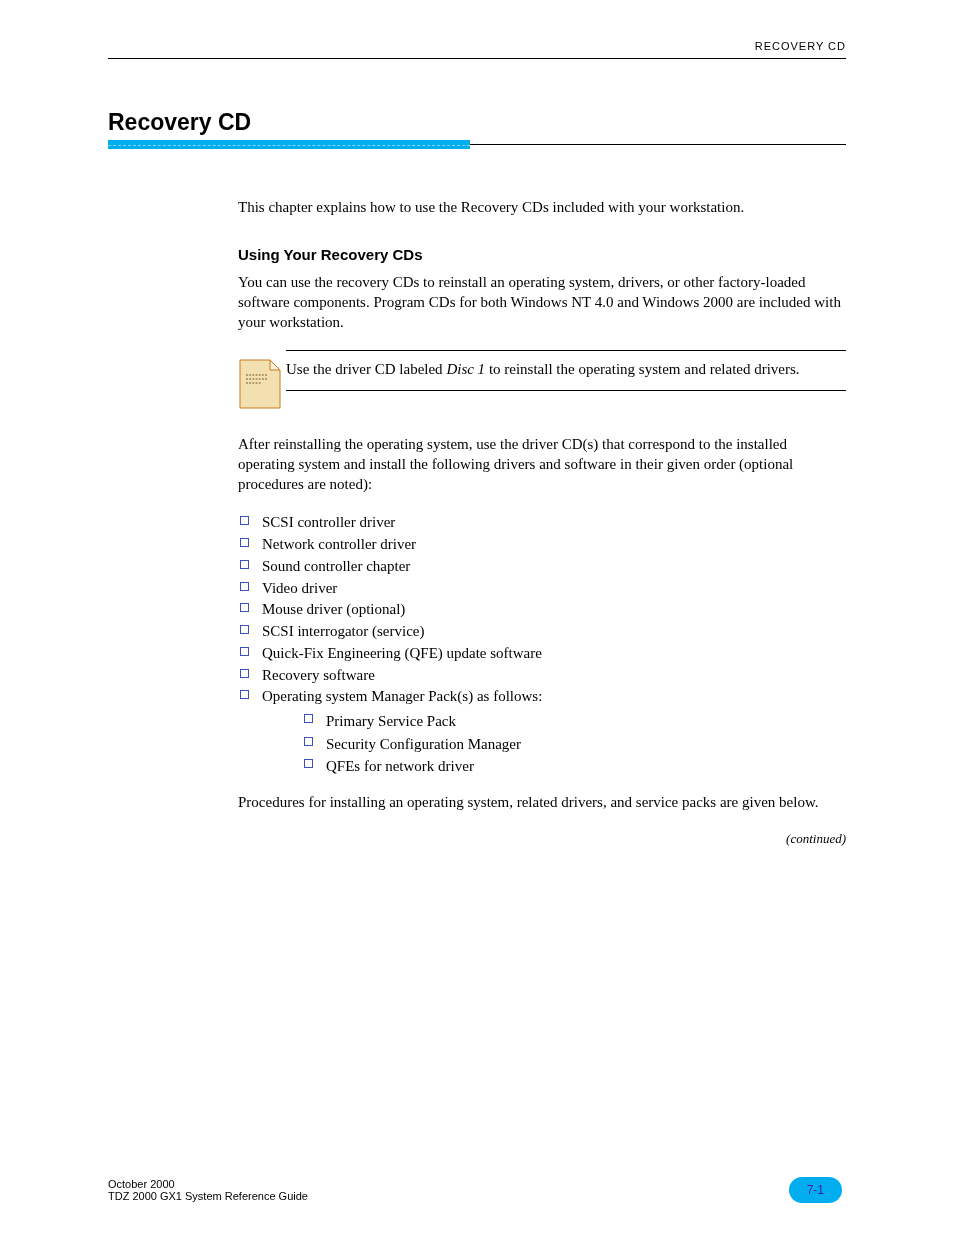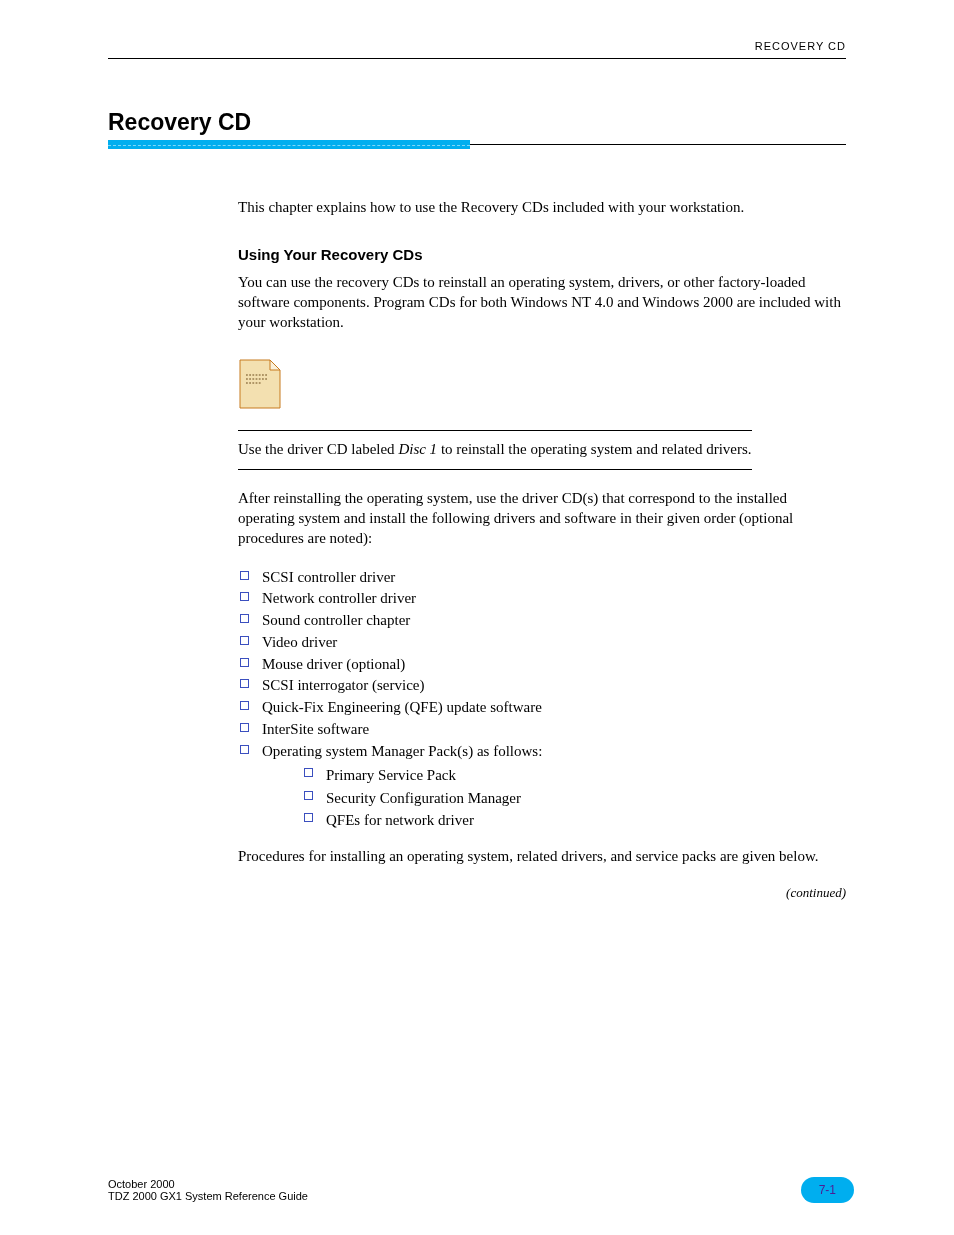--- a/index.html
+++ b/index.html
@@ -63,23 +63,22 @@
   .subhead {
     font-family: Arial, Helvetica, sans-serif;
     font-weight: bold;
     font-size: 15px;
     margin-top: 28px;
     margin-bottom: 6px;
   }
   .note-block {
     display: flex;
     align-items: flex-start;
-    gap: 14px;
+    gap: 4px;
     margin-bottom: 18px;
-    flex-direction: column;
   }
   .note-icon {
     flex: 0 0 auto;
     margin-top: 8px;
   }
   .note-content {
     flex: 1;
   }
   .note-content .note-rule { border-top: 1px solid #000; }
   .note-content .note-text {
@@ -119,21 +118,21 @@
   }
   .continued {
     text-align: right;
     font-style: italic;
     font-size: 13px;
     margin-top: 6px;
   }
   .footer {
     position: absolute;
     left: 108px;
-    right: 100px;
+    right: 112px;
     bottom: 32px;
     display: flex;
     justify-content: space-between;
     align-items: center;
     font-family: Arial, Helvetica, sans-serif;
     font-size: 11px;
   }
   .footer-left { text-align: left; }
   .footer-pill {
     background: #00AEEF;
@@ -185,21 +184,21 @@
     <p>After reinstalling the operating system, use the driver CD(s) that correspond to the installed operating system and install the following drivers and software in their given order (optional procedures are noted):</p>
 
     <ul class="bullet-list">
       <li><span class="bullet-marker"></span><span>SCSI controller driver</span></li>
       <li><span class="bullet-marker"></span><span>Network controller driver</span></li>
       <li><span class="bullet-marker"></span><span>Sound controller chapter</span></li>
       <li><span class="bullet-marker"></span><span>Video driver</span></li>
       <li><span class="bullet-marker"></span><span>Mouse driver (optional)</span></li>
       <li><span class="bullet-marker"></span><span>SCSI interrogator (service)</span></li>
       <li><span class="bullet-marker"></span><span>Quick-Fix Engineering (QFE) update software</span></li>
-      <li><span class="bullet-marker"></span><span>InterSite software</span></li>
+      <li><span class="bullet-marker"></span><span>Recovery software</span></li>
       <li><span class="bullet-marker"></span><span>Operating system Manager Pack(s) as follows:</span>
         <ul class="sub-bullets">
           <li><span class="bullet-marker"></span><span>Primary Service Pack</span></li>
           <li><span class="bullet-marker"></span><span>Security Configuration Manager</span></li>
           <li><span class="bullet-marker"></span><span>QFEs for network driver</span></li>
         </ul>
       </li>
     </ul>
 
     <p style="margin-top:14px;">Procedures for installing an operating system, related drivers, and service packs are given below.</p>

